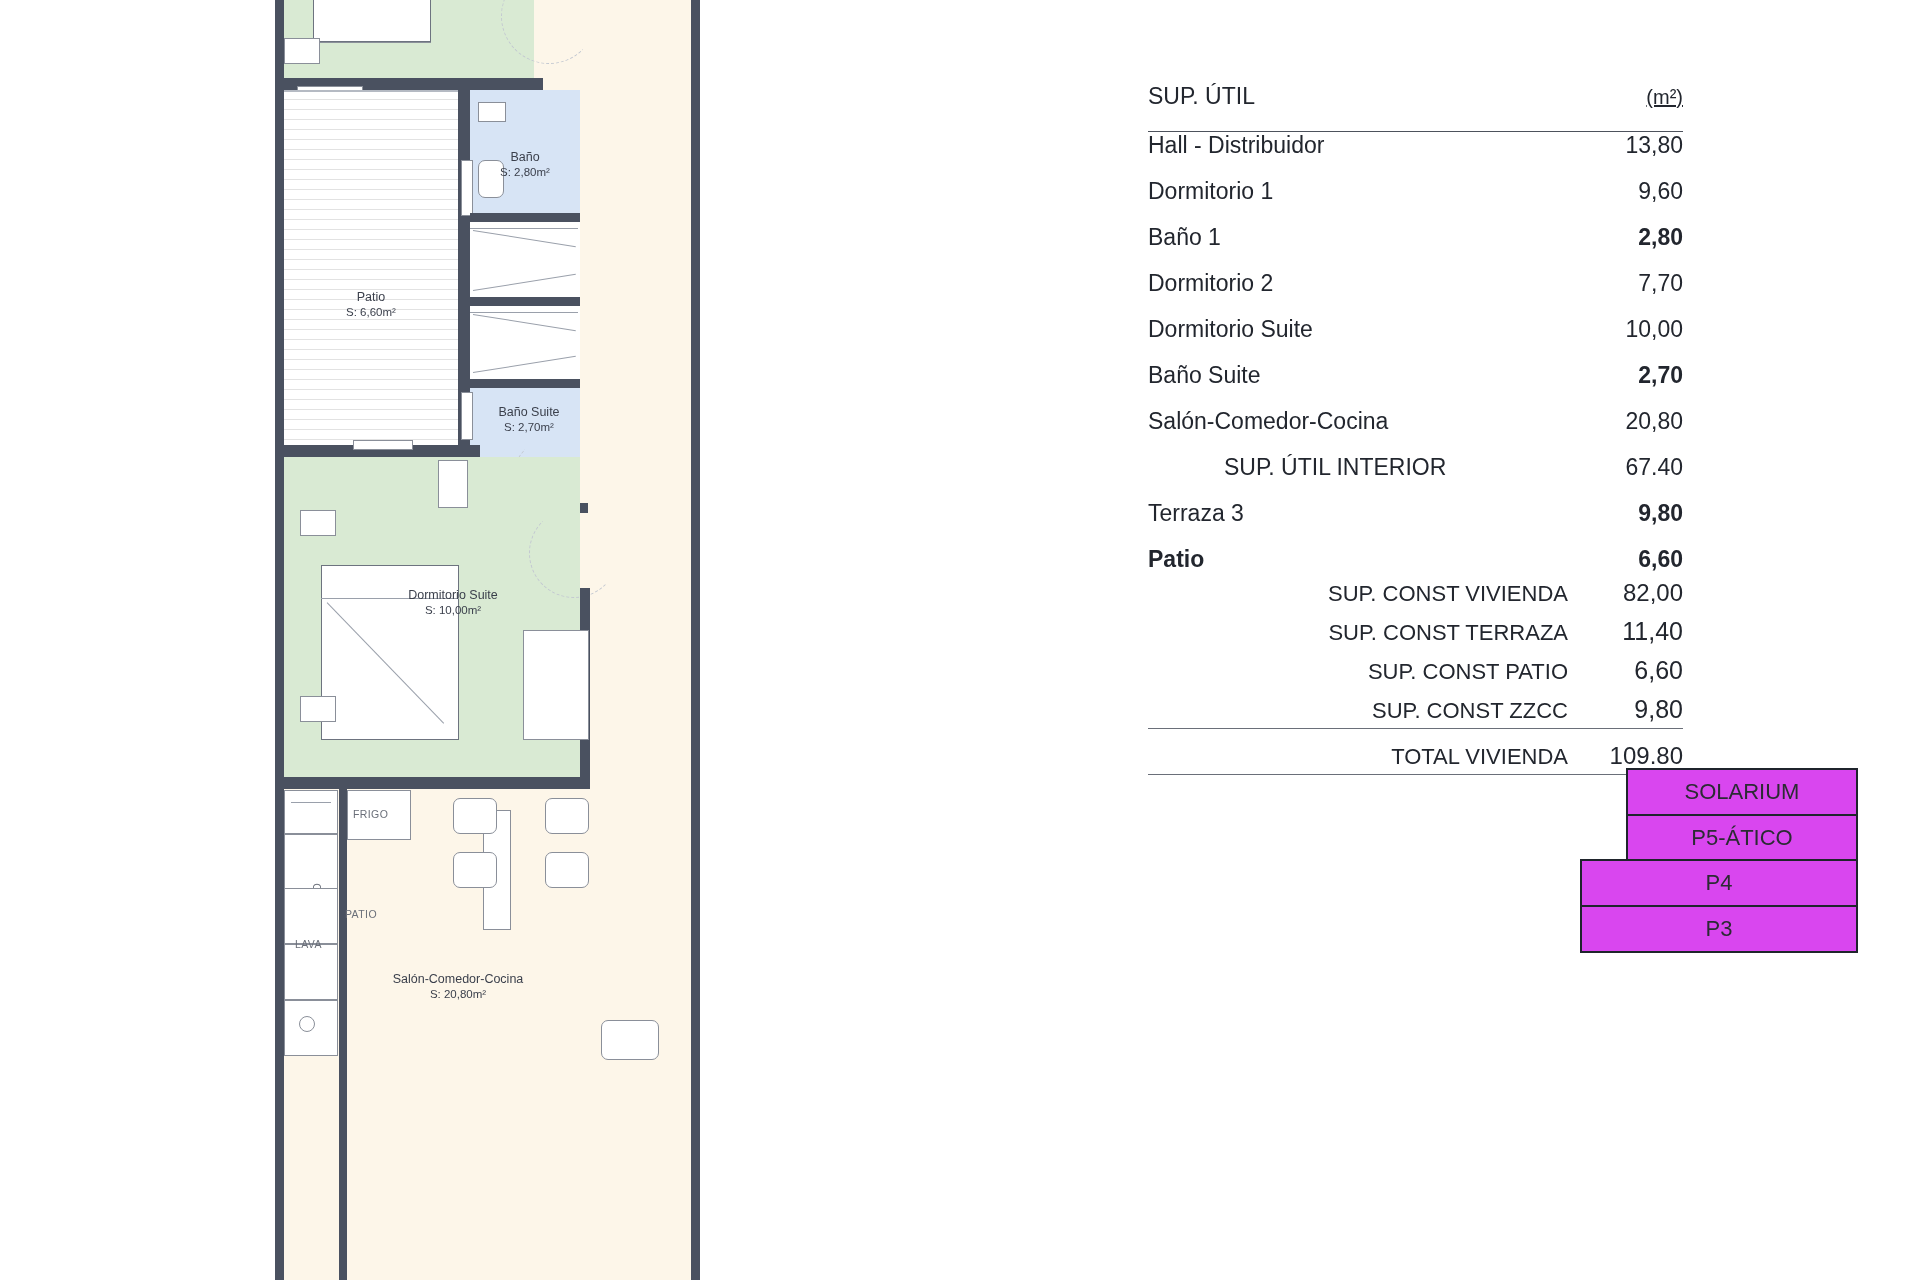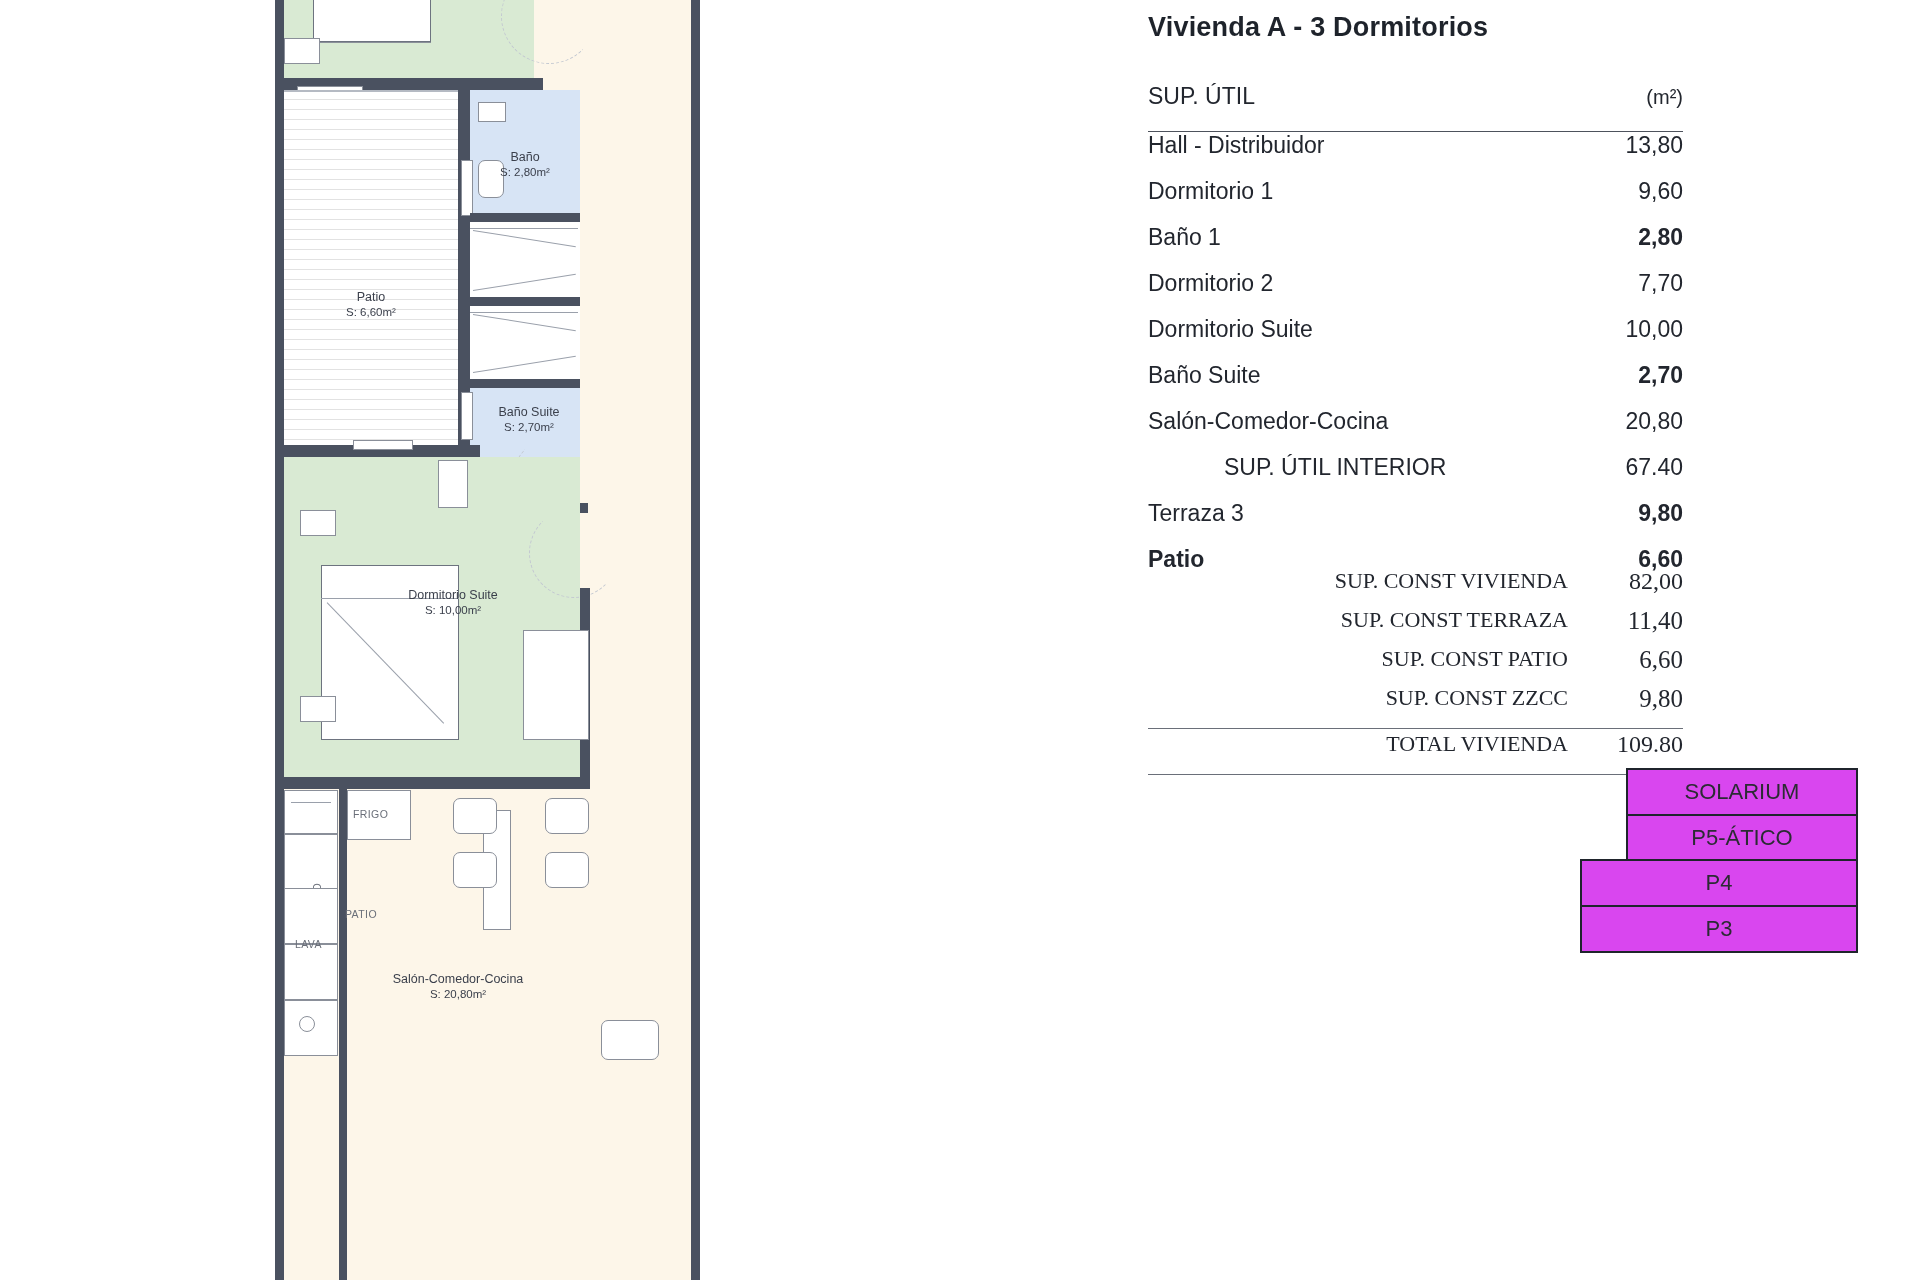--- a/index.html
+++ b/index.html
@@ -84,27 +84,27 @@
     color:#1e232b;
   }
   .tbl { position:absolute; left:8px; top:83px; width:535px; }
   .trow {
     display:flex; align-items:baseline;
     height:46px;
   }
   .tname { font-size:23px; color:#22262e; }
   .tval  { margin-left:auto; font-size:23px; color:#22262e; }
   .hdr .tname { font-size:23px; }
-  .hdr .tval  { font-size:20px; }
+  .hdr .tval  { font-size:20px;text-decoration:underline; }
   .rule { border-bottom:1.6px solid #4d525c; margin-top:2px; }
   .bold .tname, .bold .tval { font-weight:bold; }
   .indent .tname { padding-left:76px; }
 
   .tbl2 { position:absolute; left:8px; top:568px; width:535px; }
-  .trow2 { display:flex; align-items:flex-start; height:39px;font-family:Liberation Serif, serif; }
+  .trow2 { display:flex; align-items:flex-end; height:39px; }
   .trow2 .tname { font-size:22px; width:420px; text-align:right; }
   .trow2 .tval { margin-left:auto; font-size:24px; }
   .trow2.big .tval { font-size:25px; }
   .rule2 { border-bottom:1.6px solid #6a6f79; margin:4px 0 2px 0; }
 
   
   #stack { position:absolute; left:418px; top:770px; width:300px; }
   .floor {
     border:2.2px solid #1f242c;
     height:48px;
@@ -226,21 +226,20 @@
   <div class="lbl" style="left:-20px; top:982px; width:290px;">
     <span>Salón-Comedor-Cocina</span><br>
     <span class="sub">S: 20,80m²</span>
   </div>
 
   <div class="furn-r" style="left:268px; top:1030px; width:58px; height:40px;"></div>
 </div>
 
 <div id="panel">
 
-  <h1>Vivienda A - 3 Dormitorios</h1>
 
   <div class="tbl">
     <div class="trow hdr">
       <span class="tname">SUP. ÚTIL</span>
       <span class="tval">(m²)</span>
     </div>
     <div class="rule"></div>
 
     <div class="trow">
       <span class="tname">Hall - Distribuidor</span>

